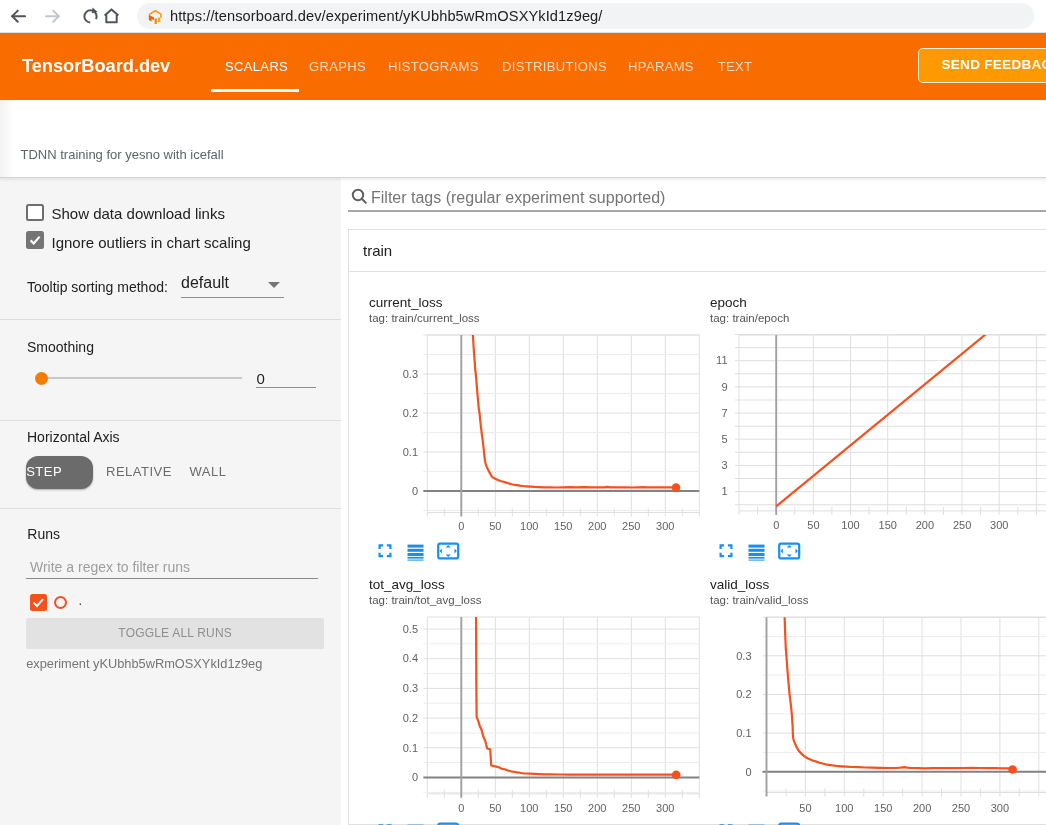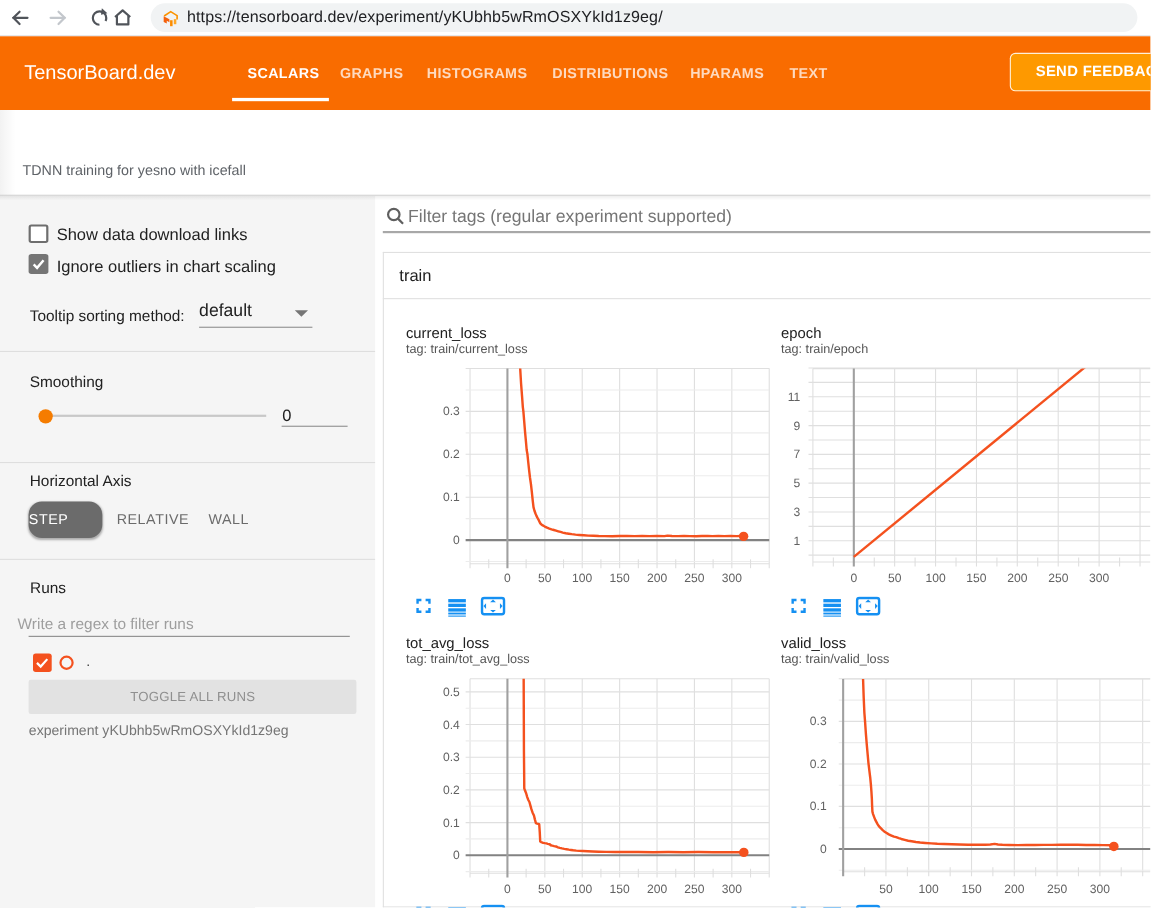--- a/index.html
+++ b/index.html
@@ -30,22 +30,22 @@
 <svg class="abs" style="left:146.5px;top:8px" width="16" height="16">
  <path d="M2.2 6.6 8.2 2.6 14 6.2 14 9.8" fill="none" stroke="#fb9300" stroke-width="1.5"></path>
  <path d="M1.8 6.8 7 9.6 7 12.2 4.6 10.9 4.6 13.4 1.8 11.9 Z" fill="#f4600a"></path>
  <rect x="7.6" y="10.4" width="2.3" height="5.6" fill="#fb8c00"></rect>
  <rect x="11" y="9.4" width="2.3" height="4.6" fill="#ffa726"></rect>
 </svg>
 <div class="abs" style="left:170px;top:0;height:32px;line-height:32px;font-size:14.6px;color:#202124;letter-spacing:0.1px">https://tensorboard.dev/experiment/yKUbhb5wRmOSXYkId1z9eg/</div>
 
 <div class="abs" style="left:0;top:33px;width:1046px;height:67px;background:#f96c00"></div>
 <div class="abs" style="left:0;top:100px;width:14px;height:78px;background:linear-gradient(to right,rgba(0,0,0,0.05),rgba(0,0,0,0))"></div>
-<div class="abs" style="left:22px;top:33px;height:67px;line-height:67px;font-size:18.2px;font-weight:400;color:#fff">TensorBoard.dev</div>
-<div class="abs tabs" style="top:33px;left:0;width:1046px;height:67px;color:rgba(255,255,255,0.75);font-size:13px;font-weight:700;letter-spacing:0.35px">
+<div class="abs" style="left:22px;top:33px;height:67px;line-height:67px;font-size:18.2px;font-weight:700;color:#fff">TensorBoard.dev</div>
+<div class="abs tabs" style="top:33px;left:0;width:1046px;height:67px;color:rgba(255,255,255,0.75);font-size:13px;font-weight:400;letter-spacing:0.35px">
  <div class="abs" style="left:225px;top:0;width:61px;height:67px;line-height:67px;text-align:center;color:#fff">SCALARS</div>
  <div class="abs" style="left:309px;top:0;width:56px;height:67px;line-height:67px;text-align:left">GRAPHS</div>
  <div class="abs" style="left:388px;top:0;width:90px;height:67px;line-height:67px;text-align:right">HISTOGRAMS</div>
  <div class="abs" style="left:502px;top:0;width:102px;height:67px;line-height:67px;text-align:left">DISTRIBUTIONS</div>
  <div class="abs" style="left:627px;top:0;width:68px;height:67px;line-height:67px;text-align:center">HPARAMS</div>
  <div class="abs" style="left:716px;top:0;width:38px;height:67px;line-height:67px;text-align:center">TEXT</div>
 </div>
 <div class="abs" style="left:211px;top:89px;width:87.5px;height:3px;background:#fff"></div>
 <div class="abs" style="left:917.5px;top:48px;width:145px;height:35px;background:#fe9900;border:1.5px solid rgba(255,255,255,0.85);border-radius:5px;color:#fff;font-size:13.5px;font-weight:700;letter-spacing:0.3px;line-height:32px;padding-left:23px;white-space:nowrap">SEND FEEDBACK</div>
 
@@ -71,21 +71,21 @@
 <div class="abs" style="left:35.4px;top:371.8px;width:13px;height:13px;border-radius:50%;background:#f57c00"></div>
 <div class="abs" style="left:256.5px;top:370px;font-size:15px;color:#212121">0</div>
 <div class="abs" style="left:256px;top:386.5px;width:59.5px;height:1.5px;background:#8f8f8f"></div>
 <div class="abs" style="left:0;top:419.5px;width:341px;height:1px;background:#dedede"></div>
 <div class="abs" style="left:27px;top:429px;font-size:14px;color:#212121">Horizontal Axis</div>
 <div class="abs" style="left:26.2px;top:456.4px;width:66.5px;height:32.6px;background:#6b6b6b;border-radius:12px;color:#fff;font-size:13px;letter-spacing:0.5px;text-align:left;line-height:32.6px;box-shadow:0 1px 2px rgba(0,0,0,0.3)">STEP</div>
 <div class="abs" style="left:105px;top:456.4px;width:68px;height:32.6px;color:#6b6b6b;font-size:13px;letter-spacing:0.5px;text-align:center;line-height:32.6px">RELATIVE</div>
 <div class="abs" style="left:183px;top:456.4px;width:50px;height:32.6px;color:#6b6b6b;font-size:13px;letter-spacing:0.5px;text-align:center;line-height:32.6px">WALL</div>
 <div class="abs" style="left:0;top:508.4px;width:341px;height:1px;background:#dedede"></div>
 <div class="abs" style="left:27.3px;top:526px;font-size:14px;color:#212121">Runs</div>
-<div class="abs" style="left:16px;top:559px;font-size:14px;color:#9e9e9e">Write a regex to filter runs</div>
+<div class="abs" style="left:30px;top:559px;font-size:14px;color:#9e9e9e">Write a regex to filter runs</div>
 <div class="abs" style="left:26.2px;top:578.4px;width:292px;height:1px;background:#8a8a8a"></div>
 <div class="abs" style="left:29.8px;top:593.8px;width:17.5px;height:17.5px;background:#f4511e;border-radius:2.5px"></div>
 <svg class="abs" style="left:31.3px;top:595.3px" width="14.5" height="14.5">
       <path d="M2.6 7.6 6 11 12 4.2" stroke="#fff" stroke-width="2" fill="none"></path>
     </svg>
 <div class="abs" style="left:54px;top:595.8px;width:13px;height:13px;border:2px solid #f4511e;border-radius:50%"></div>
 <div class="abs" style="left:78.5px;top:592.5px;font-size:13px;color:#424242">.</div>
 <div class="abs" style="left:26.2px;top:617.5px;width:298px;height:31.5px;background:#e2e2e2;border-radius:2px;color:#8f8f8f;font-size:12px;letter-spacing:0.2px;text-align:center;line-height:31.5px">TOGGLE ALL RUNS</div>
 <div class="abs" style="left:26.2px;top:656px;font-size:12.8px;color:#757575">experiment yKUbhb5wRmOSXYkId1z9eg</div>
 

